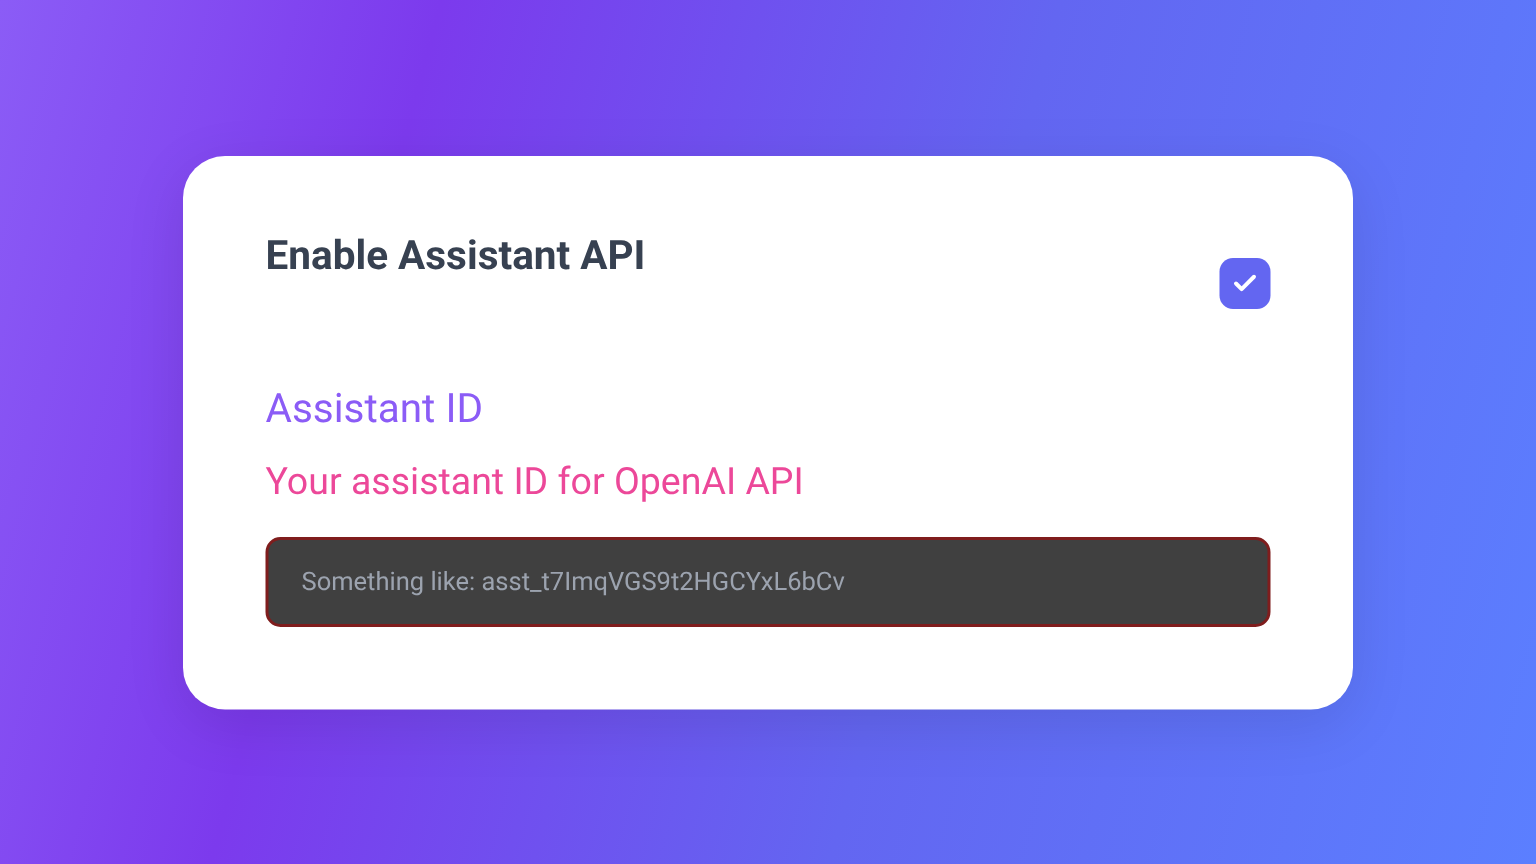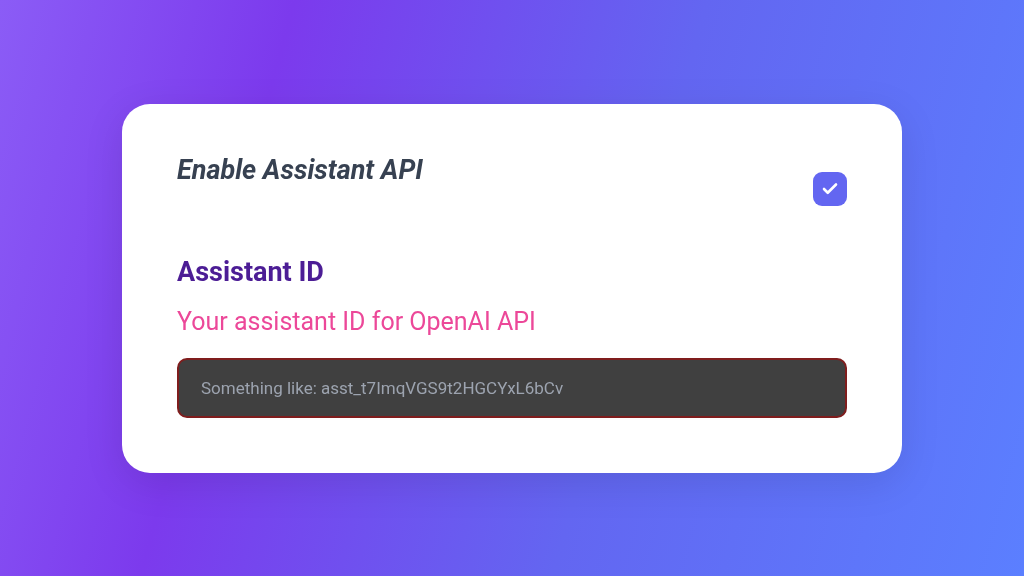--- a/index.html
+++ b/index.html
@@ -31,21 +31,20 @@
     }
     .setting-text {
       flex: 1;
       padding-right: 40px;
     }
     .setting-title {
       font-size: 27px;
       font-weight: 700;
       color: #374151;
       margin-bottom: 6px;
-      font-style: italic;
     }
     .setting-desc {
       font-size: 25px;
       font-weight: 400;
       color: #9ca3af;
       line-height: 1.4;
     }
     .checkbox {
       width: 34px;
       height: 34px;
@@ -60,22 +59,22 @@
     }
     .checkbox svg {
       width: 18px;
       height: 18px;
     }
     .field-section {
       margin-top: 10px;
     }
     .field-title {
       font-size: 27px;
-      font-weight: 700;
-      color: #4c1d95;
+      font-weight: 400;
+      color: #8b5cf6;
       margin-bottom: 19px;
     }
     .field-desc {
       font-size: 25px;
       font-weight: 400;
       color: #ec4899;
       margin-bottom: 22px;
     }
     .text-input {
       width: 100%;

